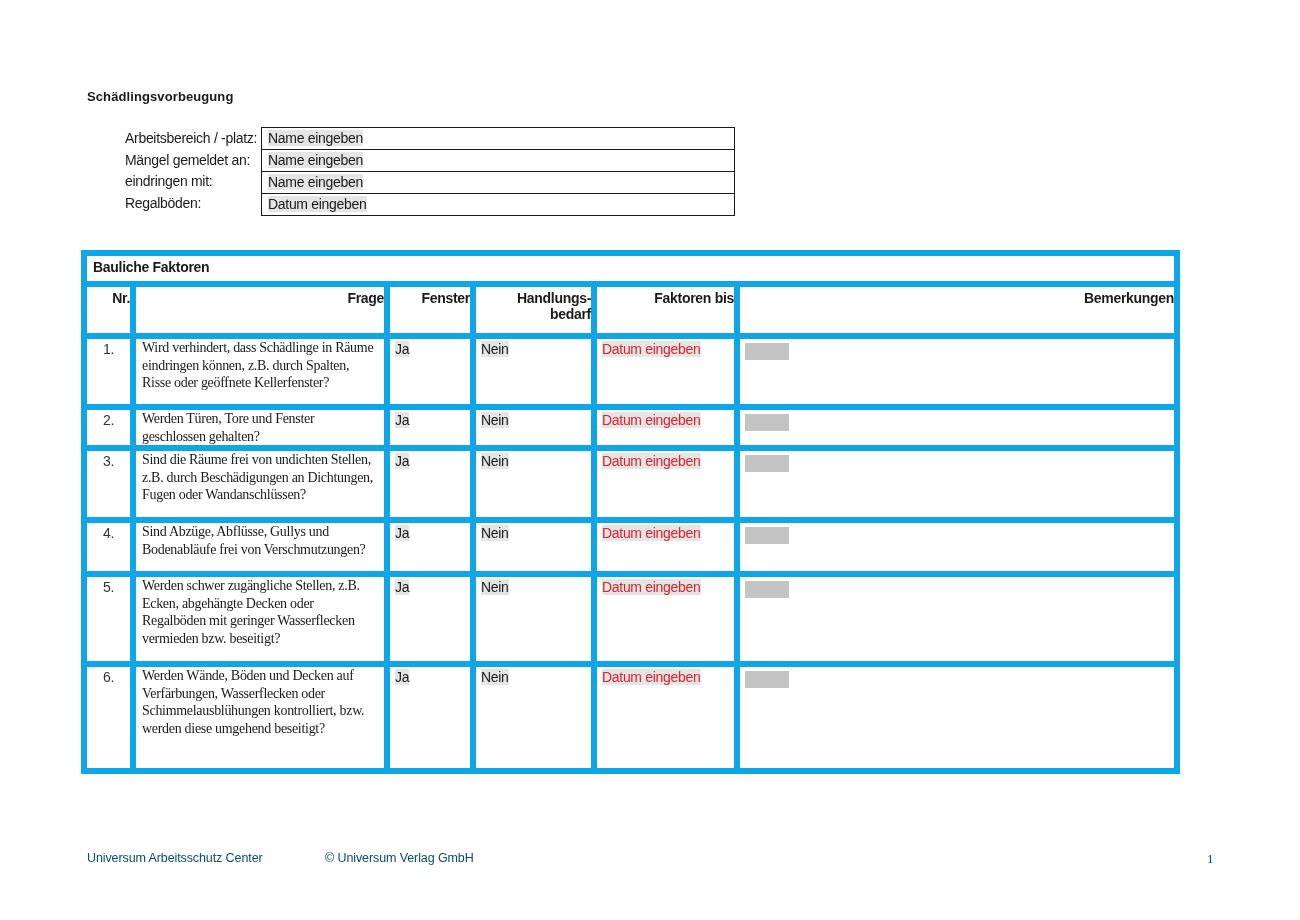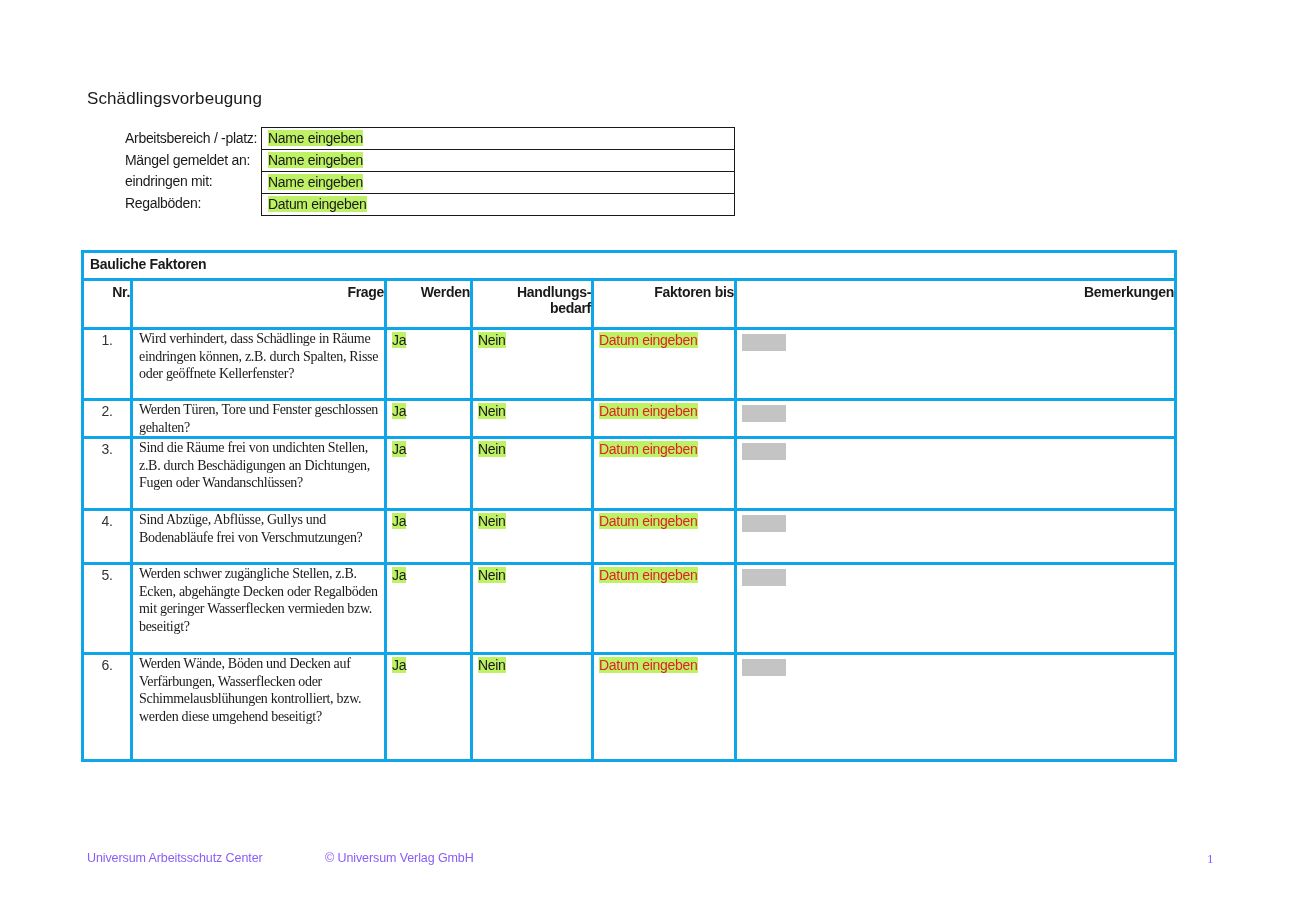--- a/index.html
+++ b/index.html
@@ -12,22 +12,22 @@
     height: 920px;
     position: relative;
     overflow: hidden;
     font-family: "Liberation Sans", sans-serif;
     color: #1a1a1a;
   }
   .page-title {
     position: absolute;
     left: 87px;
     top: 89px;
-    font-size: 17px;
-    font-weight: normal;
+    font-size: 13px;
+    font-weight: bold;
     letter-spacing: 0.1px;
   }
   .meta-labels {
     position: absolute;
     left: 87px;
     top: 128px;
     font-size: 14px;
     letter-spacing: -0.3px;
     margin-left: 38px;
   }
@@ -45,34 +45,34 @@
   .meta-field {
     height: 21px;
     line-height: 21px;
     border-top: 1px solid #1a1a1a;
     padding-left: 6px;
     font-size: 14px;
     letter-spacing: -0.3px;
   }
   .meta-field:first-child { border-top: none; }
   .hl {
-    background: #bef264;
+    background: #e5e5e5;
   }
   table.checklist {
     position: absolute;
     left: 81px;
     top: 250px;
     width: 1093px;
     border-collapse: collapse;
     table-layout: fixed;
     font-size: 14px;
     letter-spacing: -0.3px;
   }
   table.checklist td, table.checklist th {
-    border: 3px solid #0ea5e9;
+    border: 6px solid #0ea5e9;
     vertical-align: top;
     padding: 0;
     margin-top: 48px;
   }
   .section-header {
     height: 25px;
     font-weight: bold;
     text-align: left;
     padding-left: 6px !important;
     line-height: 23px;
@@ -105,21 +105,21 @@
     display: inline-block;
     width: 44px;
     height: 17px;
     background: #c4c4c4;
     margin-top: 2px;
   }
   .footer {
     position: absolute;
     top: 851px;
     font-size: 12.5px;
-    color: #8b5cf6;
+    color: #0c4a6e;
     letter-spacing: -0.1px;
   }
   .footer-left { left: 87px; }
   .footer-mid { left: 325px; }
   .footer-page {
     left: 1207px;
     font-family: "Liberation Serif", serif;
     font-size: 13px;
   }
 </style>
@@ -151,21 +151,21 @@
     <col style="width:143px">
     <col style="width:440px">
   </colgroup>
   <tbody>
       <tr>
     <th colspan="6" class="section-header">Bauliche Faktoren</th>
   </tr>
   <tr class="col-header">
     <th>Nr.</th>
     <th>Frage</th>
-    <th>Werden</th>
+    <th>Fenster</th>
     <th><span>Handlungs-</span><br><span>bedarf</span></th>
     <th>Faktoren bis</th>
     <th>Bemerkungen</th>
   </tr>
 
   <tr style="height:71px">
     <td class="nr">1.</td>
     <td class="frage">Wird verhindert, dass Schädlinge in Räume eindringen können, z.B. durch Spalten, Risse oder geöffnete Kellerfenster?</td>
     <td class="cell"><span class="hl">Ja</span></td>
     <td class="cell"><span class="hl">Nein</span></td>

